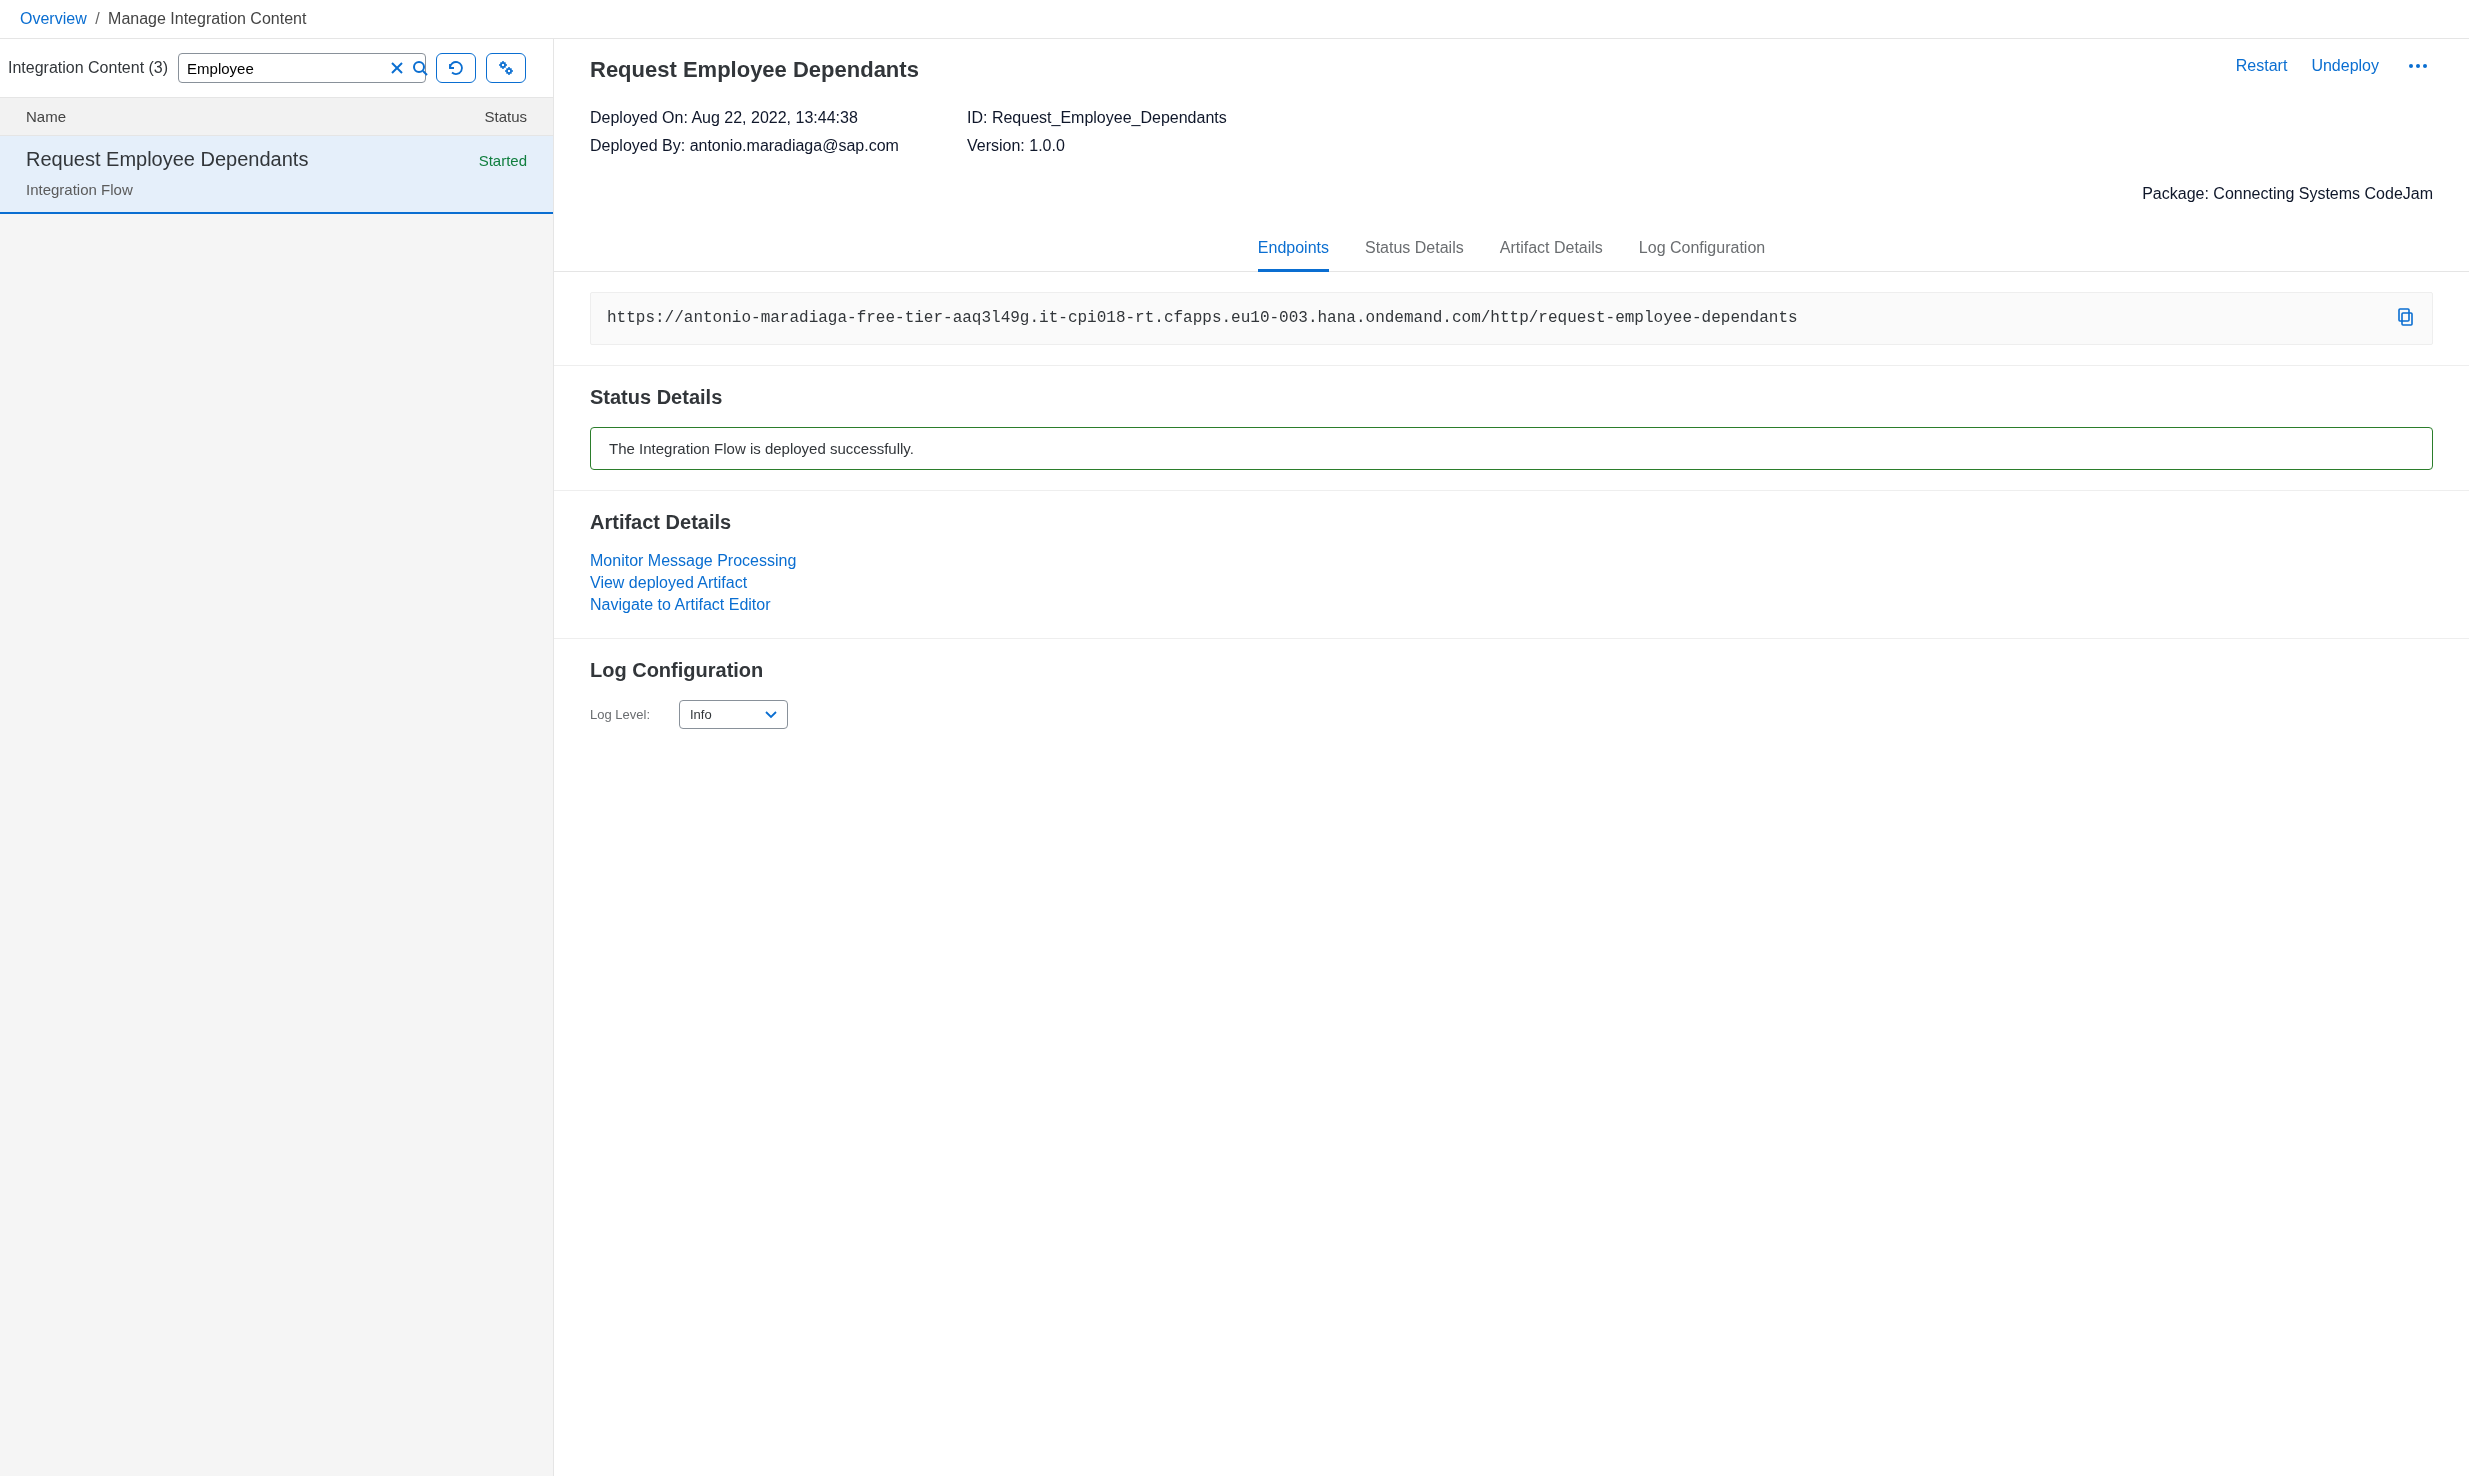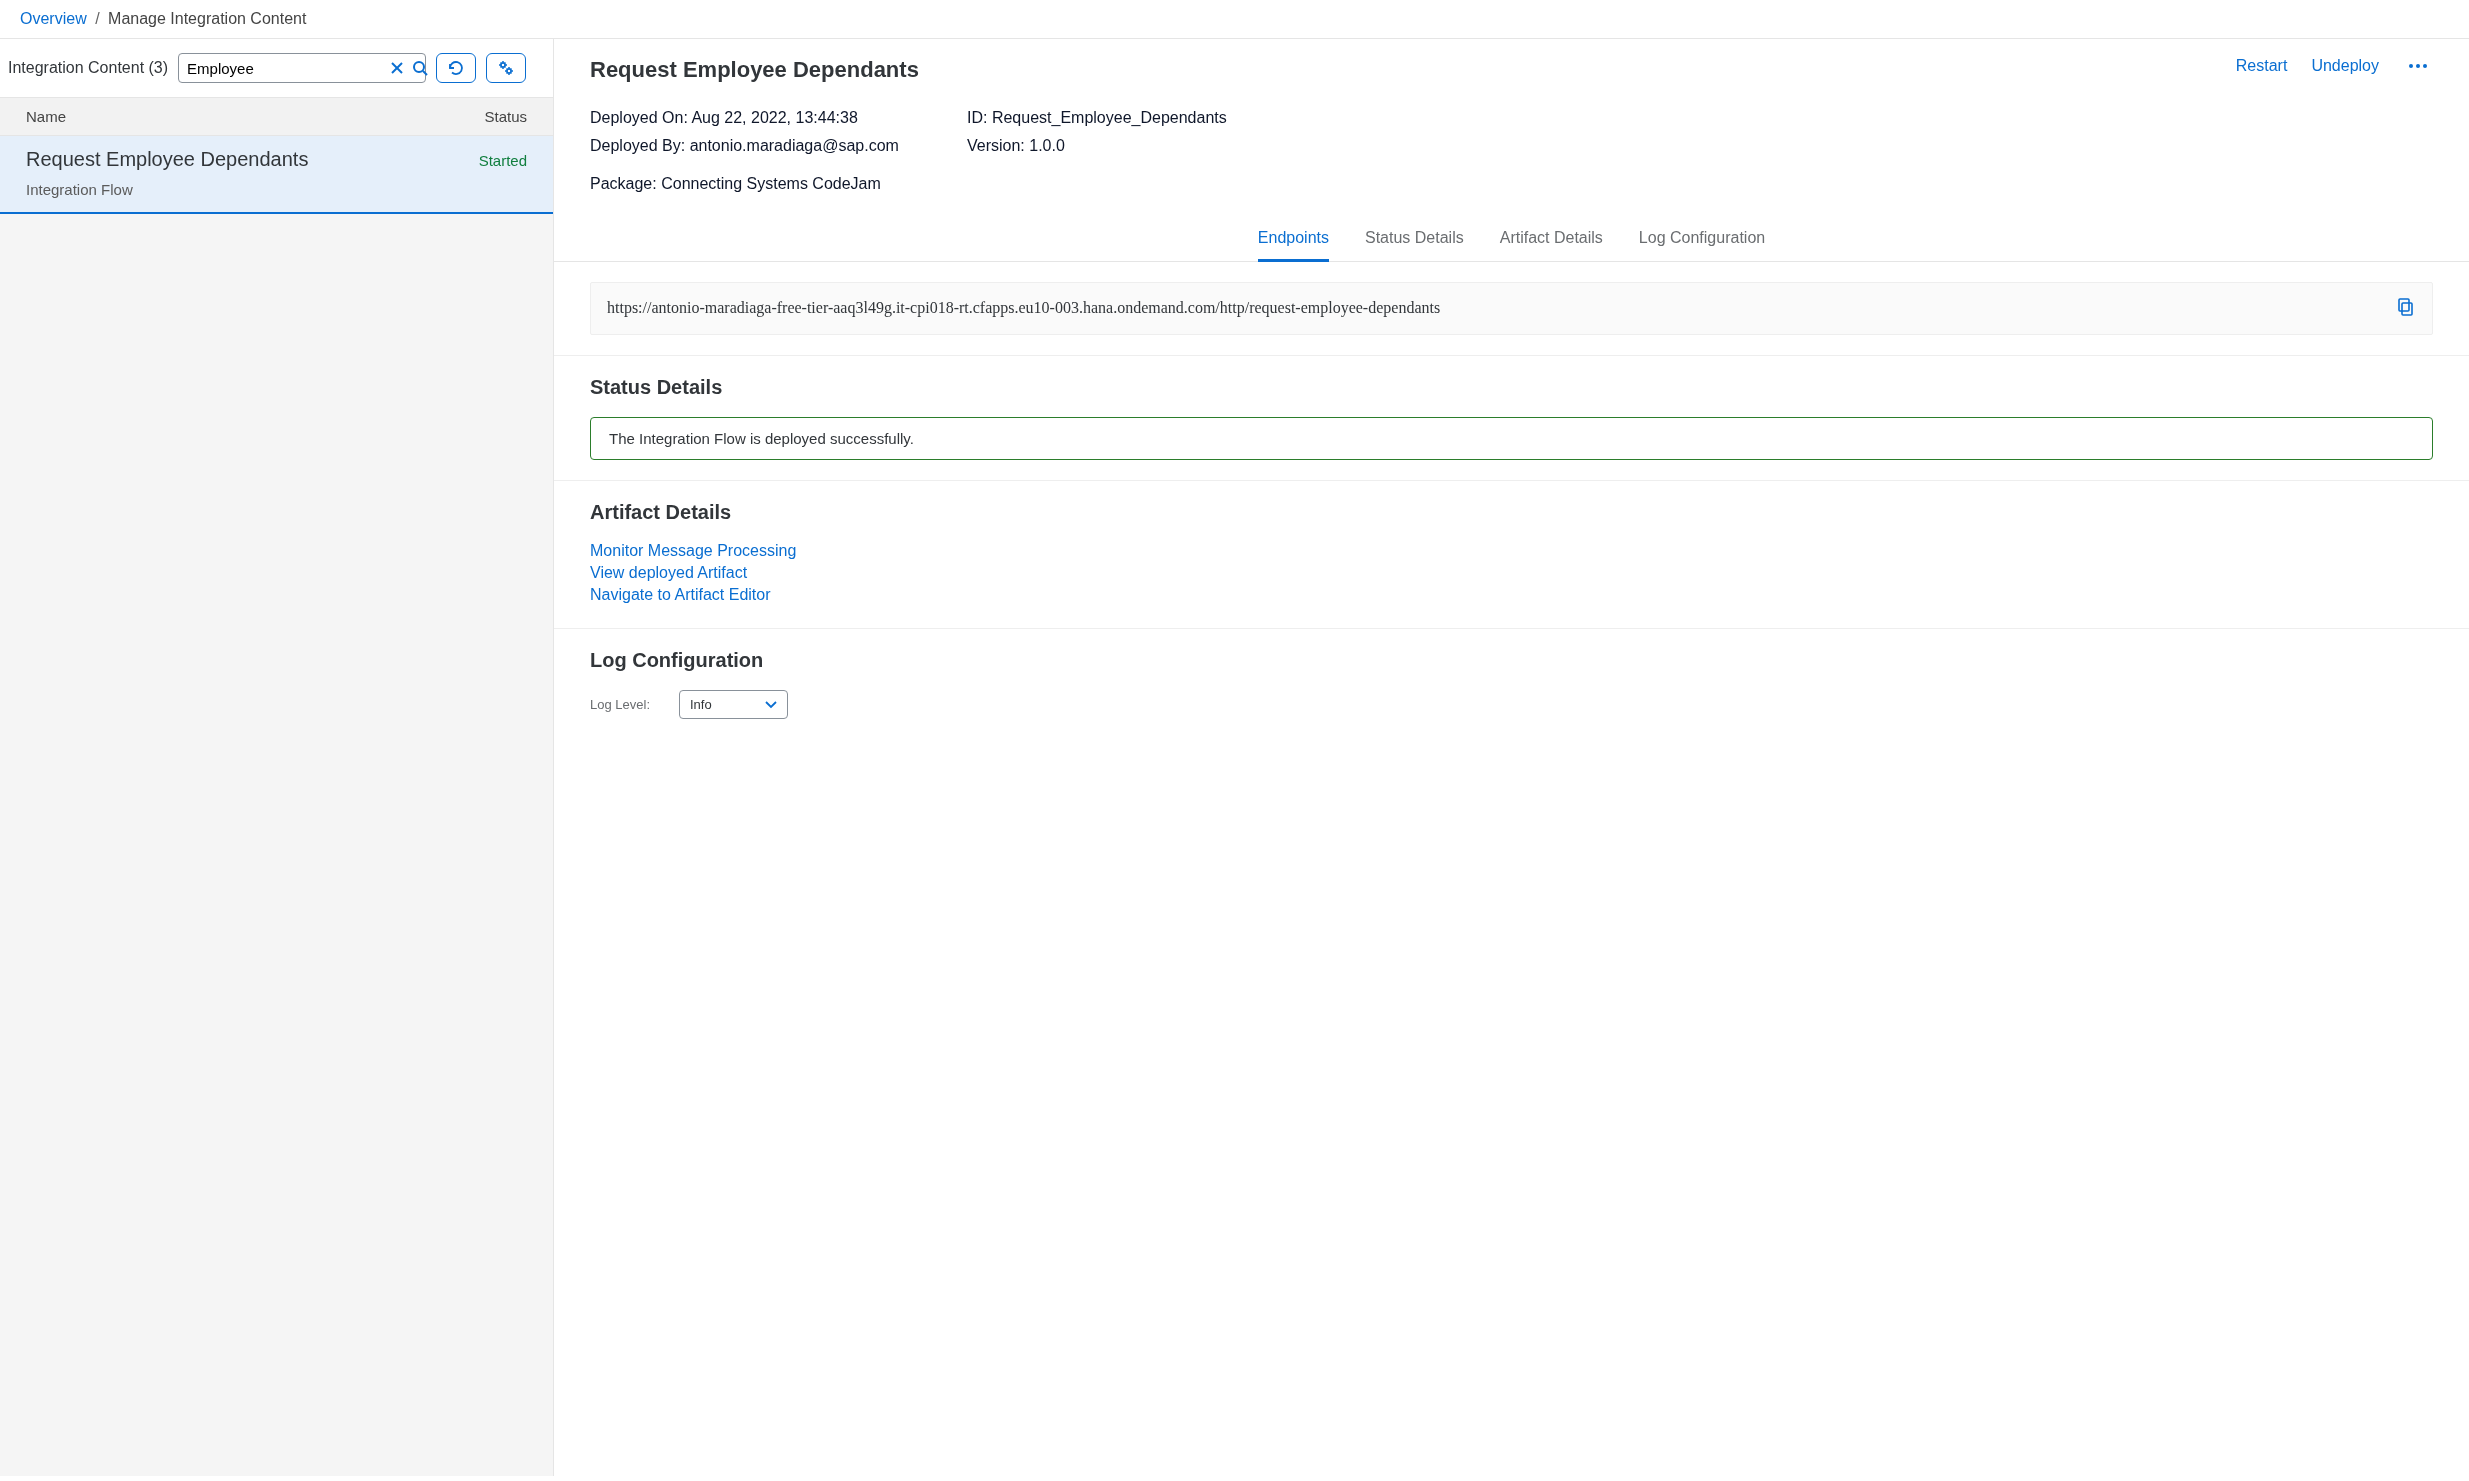--- a/index.html
+++ b/index.html
@@ -178,21 +178,21 @@
 
   .endpoint-box {
     display: flex;
     justify-content: space-between;
     align-items: center;
     gap: 20px;
     padding: 14px 16px;
     background: #fafafa;
     border: 1px solid #eee;
     border-radius: 2px;
-    font-family: Liberation Serif, serif;
+    font-family: Liberation Mono, monospace;
     font-size: 16px;
     color: #32363a;
   }
   .endpoint-box .url { word-break: break-all; line-height: 1.4; }
   .copy-btn { background: none; border: none; cursor: pointer; color: #0a6ed1; }
 
   .section-title {
     font-size: 20px;
     color: #32363a;
     margin-bottom: 18px;
@@ -310,21 +310,21 @@
         <span>Request_Employee_Dependants</span>
       </div>
       <div class="meta-row">
         <span>Deployed By:</span>
         <span>antonio.maradiaga@sap.com</span>
       </div>
       <div class="meta-row">
         <span>Version:</span>
         <span>1.0.0</span>
       </div>
-      <div class="meta-row meta-full" style="margin-top:10px;">
+      <div class="meta-row meta-full" style="margin-top:20px;text-align:right;">
         <span>Package:</span>
         <span>Connecting Systems CodeJam</span>
       </div>
     </div>
 
     <div class="tabs">
       <button class="tab active">Endpoints</button>
       <button class="tab">Status Details</button>
       <button class="tab">Artifact Details</button>
       <button class="tab">Log Configuration</button>

